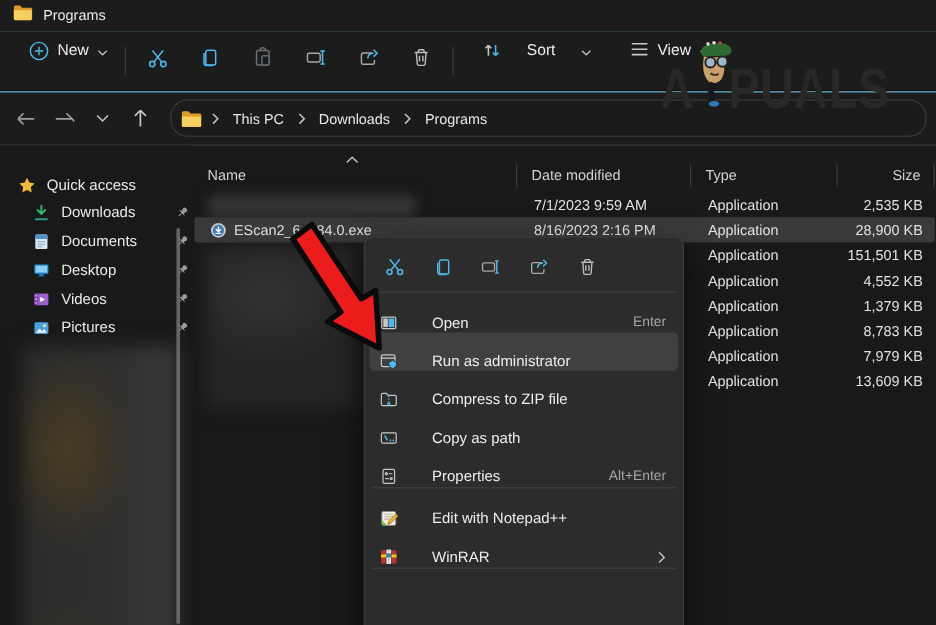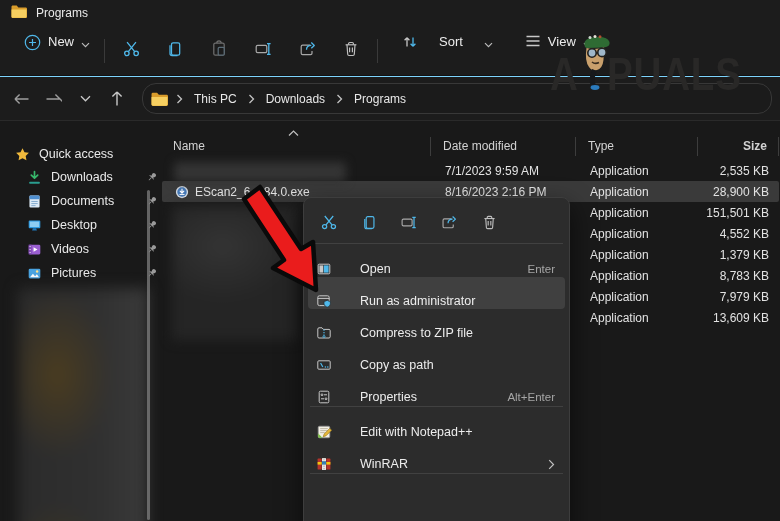--- a/index.html
+++ b/index.html
@@ -54,21 +54,21 @@
   #side-scrollbar { left:147px; top:69px; width:3px; height:330px; background:#7d7d7d; border-radius:2px; opacity:.75; }
 
   
   #filearea { left:160px; top:0; width:620px; height:400px; }
   .col-name { position:absolute; left:0; width:270px; }
   .col-date { position:absolute; left:270px; width:145px; }
   .col-type { position:absolute; left:415px; width:122px; }
   .col-size { position:absolute; left:537px; width:82px; text-align:right; }
   #list-header { position:absolute; left:0; top:8px; width:620px; height:28px; font-size:12px; color:#d2d2d2; }
   #list-header .hcell { top:10px; padding-left:13px; }
-  #list-header .col-size { padding-right:12px;font-weight:bold; }
+  #list-header .col-size { padding-right:12px; }
   .hsep { position:absolute; top:8px; width:1px; height:19px; background:#3d3d3d; }
   #sort-caret { position:absolute; left:128px; top:-3px; }
   .frow { position:absolute; left:2px; width:617px; height:21px; font-size:12px; color:#e2e2e2; border-radius:2px; }
   .frow .cell { position:absolute; top:0; height:21px; display:flex; align-items:center; }
   .frow .c-name { left:0; width:270px; padding-left:13px; gap:6px; }
   .frow .c-date { left:270px; width:145px; padding-left:13px; }
   .frow .c-type { left:415px; width:122px; padding-left:13px; }
   .frow .c-size { left:537px; width:80px; justify-content:flex-end; padding-right:10px; }
   .frow.selected { background:#3a3a3a; }
   #row1-name-blur { position:absolute; left:14px; top:41px; width:172px; height:20px;

